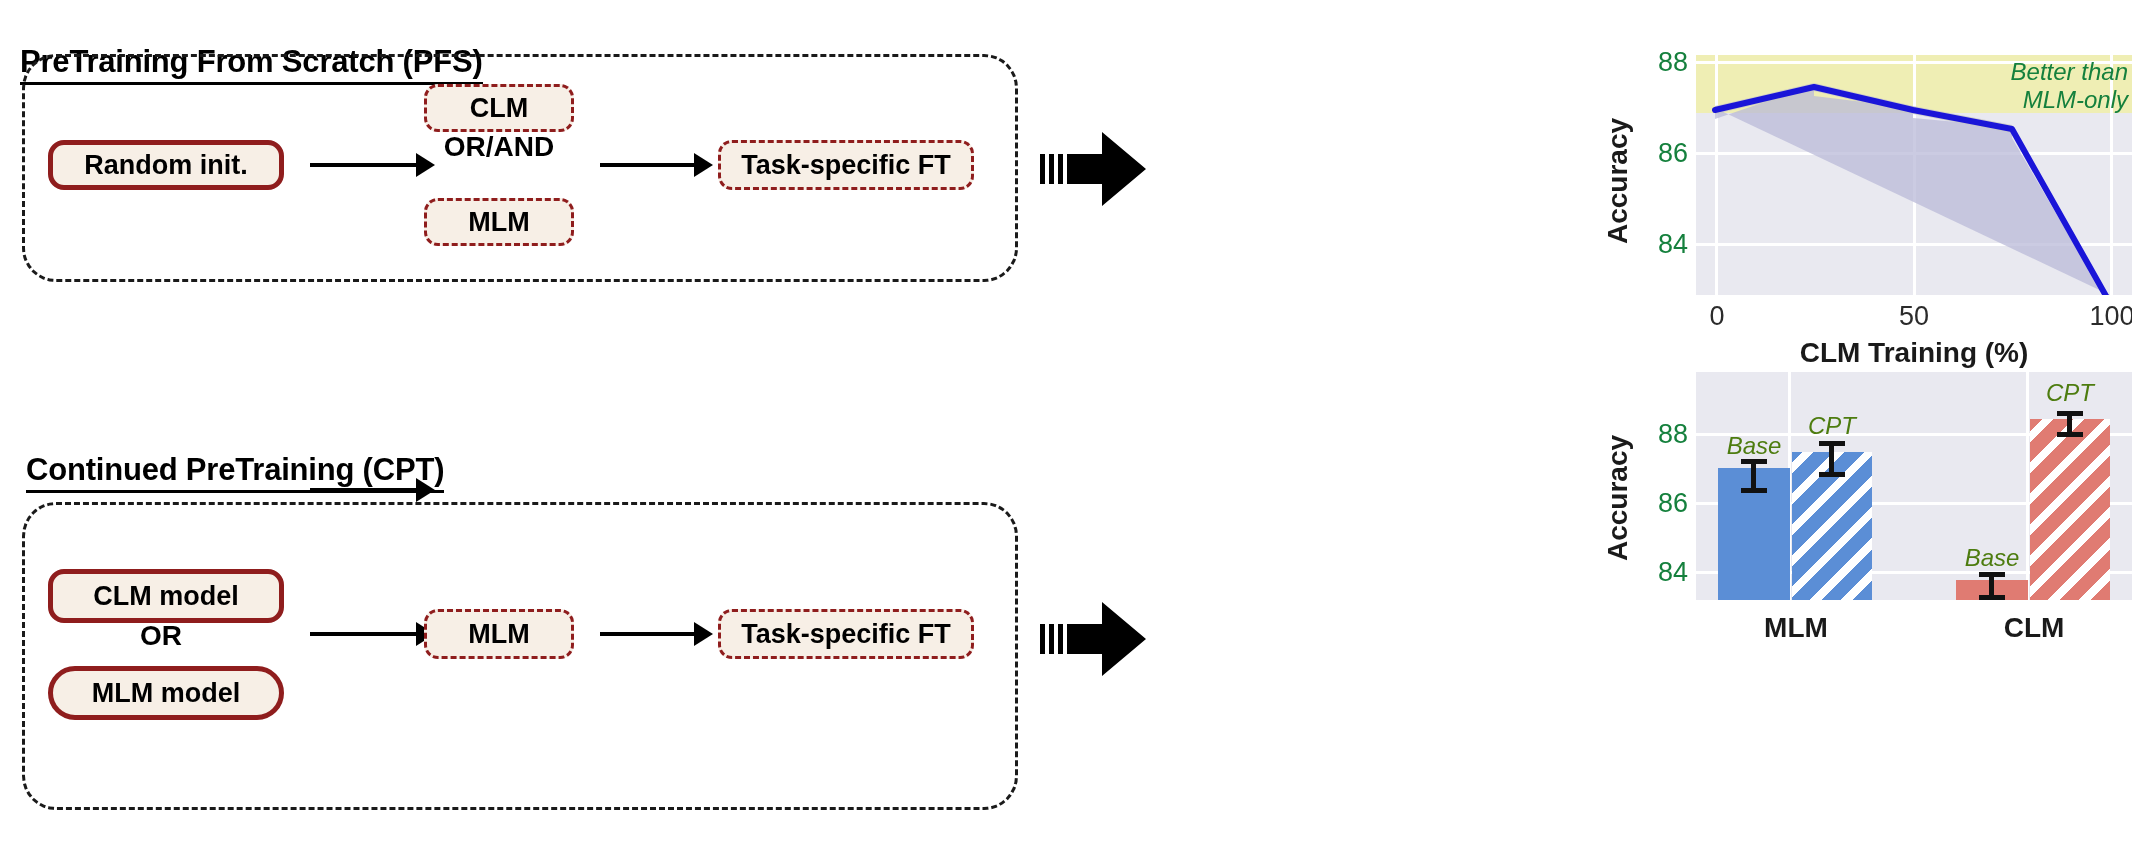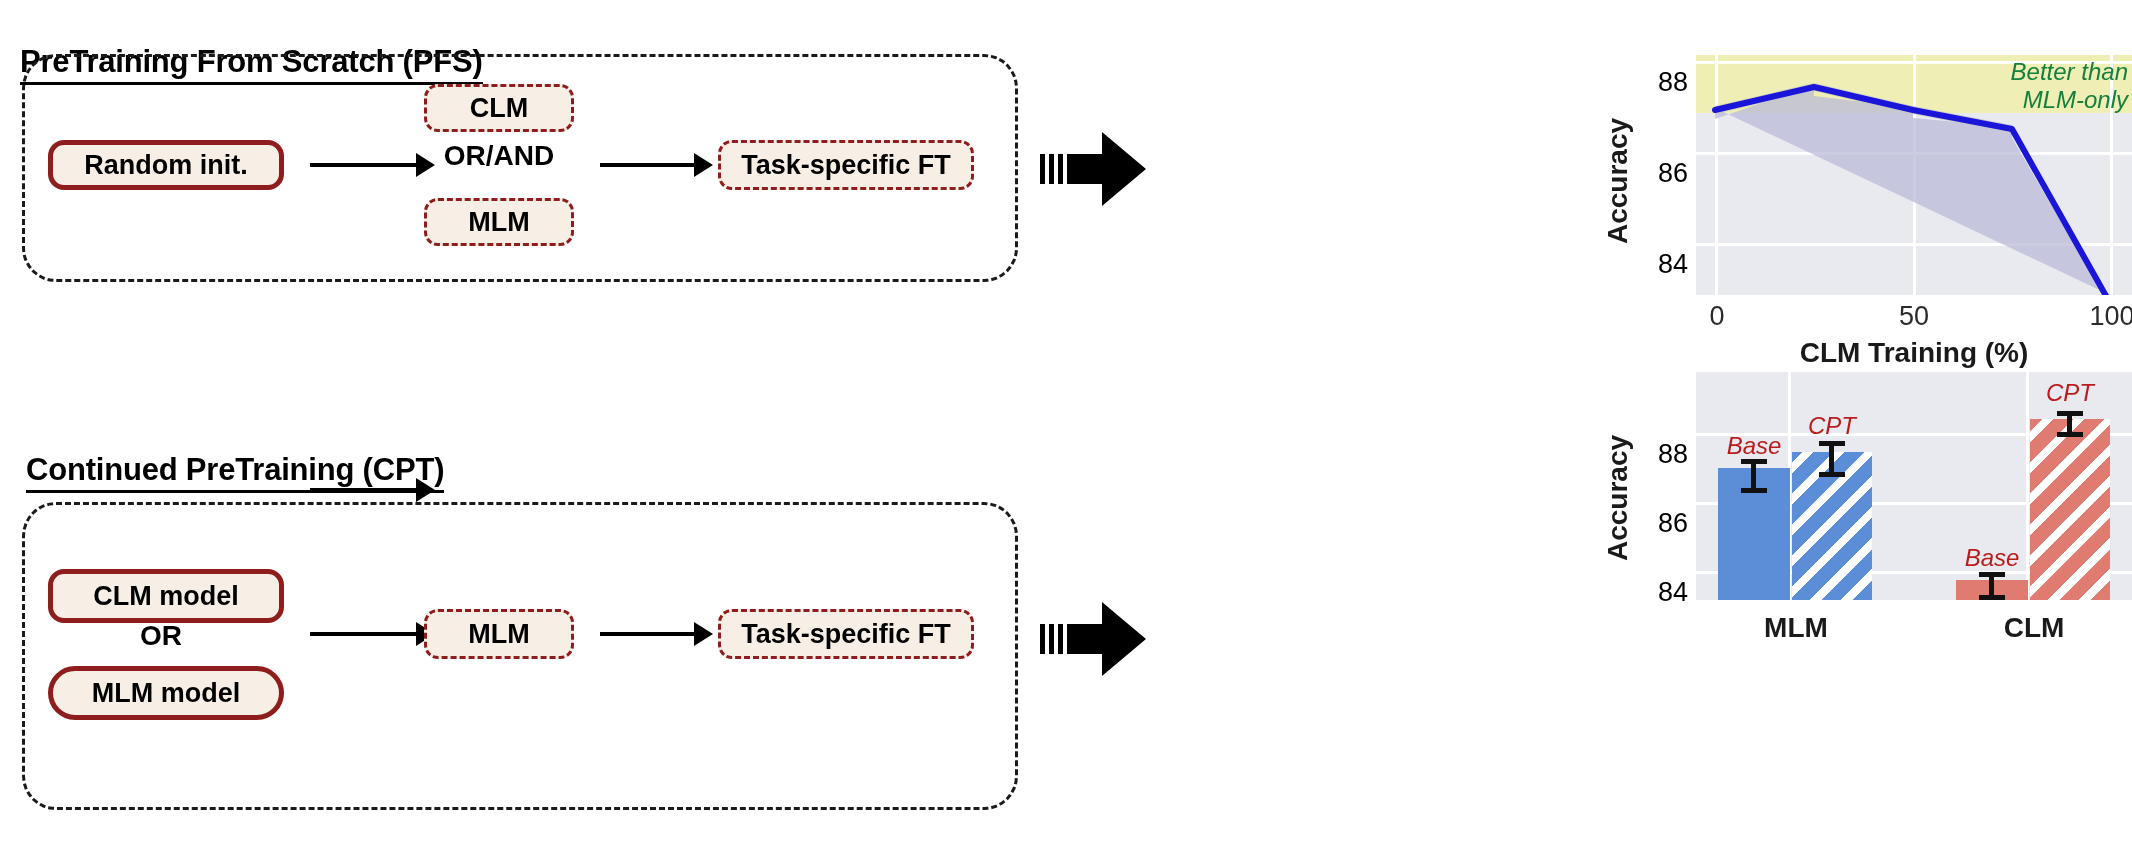--- a/index.html
+++ b/index.html
@@ -31,60 +31,60 @@
     content:"";position:absolute;right:-3px;top:50%;transform:translateY(-50%);
     border-left:19px solid #000;border-top:12px solid transparent;border-bottom:12px solid transparent;
   }
   .block-arrow{position:absolute;}
   
   .chart{position:absolute;}
   .plotbg{position:absolute;background:#e9e9f0;}
   .gridline{position:absolute;background:#ffffff;}
   .band{position:absolute;background:#efeeb4;}
   .ytick{
-    position:absolute;font-size:27px;color:#000000;text-align:right;
-    width:60px;transform:translateY(-50%);margin-top:20px;
+    position:absolute;font-size:27px;color:#15803d;text-align:right;
+    width:60px;transform:translateY(-50%);
   }
   .xtick{
     position:absolute;font-size:27px;color:#2b2b2b;text-align:center;
     width:80px;transform:translateX(-50%);
   }
   .axis-title-x{
     position:absolute;font-size:28px;font-weight:bold;color:#1a1a1a;
     text-align:center;white-space:nowrap;transform:translateX(-50%);
   }
   .axis-title-y{
     position:absolute;font-size:28px;font-weight:bold;color:#1a1a1a;
     white-space:nowrap;transform-origin:center center;
   }
   .annot{
     position:absolute;font-size:24px;font-style:italic;color:#15803d;
     text-align:right;line-height:1.15;white-space:nowrap;
   }
   .barlabel{
-    position:absolute;font-size:24px;font-style:italic;color:#b91c1c;
+    position:absolute;font-size:24px;font-style:italic;color:#4d7c0f;
     text-align:center;transform:translateX(-50%);white-space:nowrap;
   }
   .bar{position:absolute;box-sizing:border-box;}
   .errbar{position:absolute;}
 </style>
 </head>
 <body>
 
 <div class="panel-title" style="left:20px;top:4px;margin-top:40px;">PreTraining From Scratch (PFS)</div>
 
 <div class="dash-container" style="left:22px;top:54px;width:990px;height:222px;"></div>
 
 <div class="node solid" style="left:48px;top:140px;width:236px;height:50px;">Random init.</div>
 
 <div class="arrow" style="left:310px;top:163px;width:122px;"></div>
 
 <div class="node dashed" style="left:424px;top:84px;width:150px;height:48px;">CLM</div>
 
-<div class="plaintext" style="left:424px;top:135px;width:150px;height:42px;">OR/AND</div>
+<div class="plaintext" style="left:424px;top:126px;width:150px;height:42px;">OR/AND</div>
 
 <div class="node dashed" style="left:424px;top:198px;width:150px;height:48px;">MLM</div>
 
 <div class="arrow" style="left:600px;top:163px;width:110px;"></div>
 
 <div class="node dashed" style="left:718px;top:140px;width:256px;height:50px;">Task-specific FT</div>
 
 <svg class="block-arrow" style="left:1040px;top:130px;" width="110" height="78" viewBox="0 0 110 78">
   <rect x="0" y="24" width="5" height="30" fill="#000"></rect>
   <rect x="9" y="24" width="5" height="30" fill="#000"></rect>

